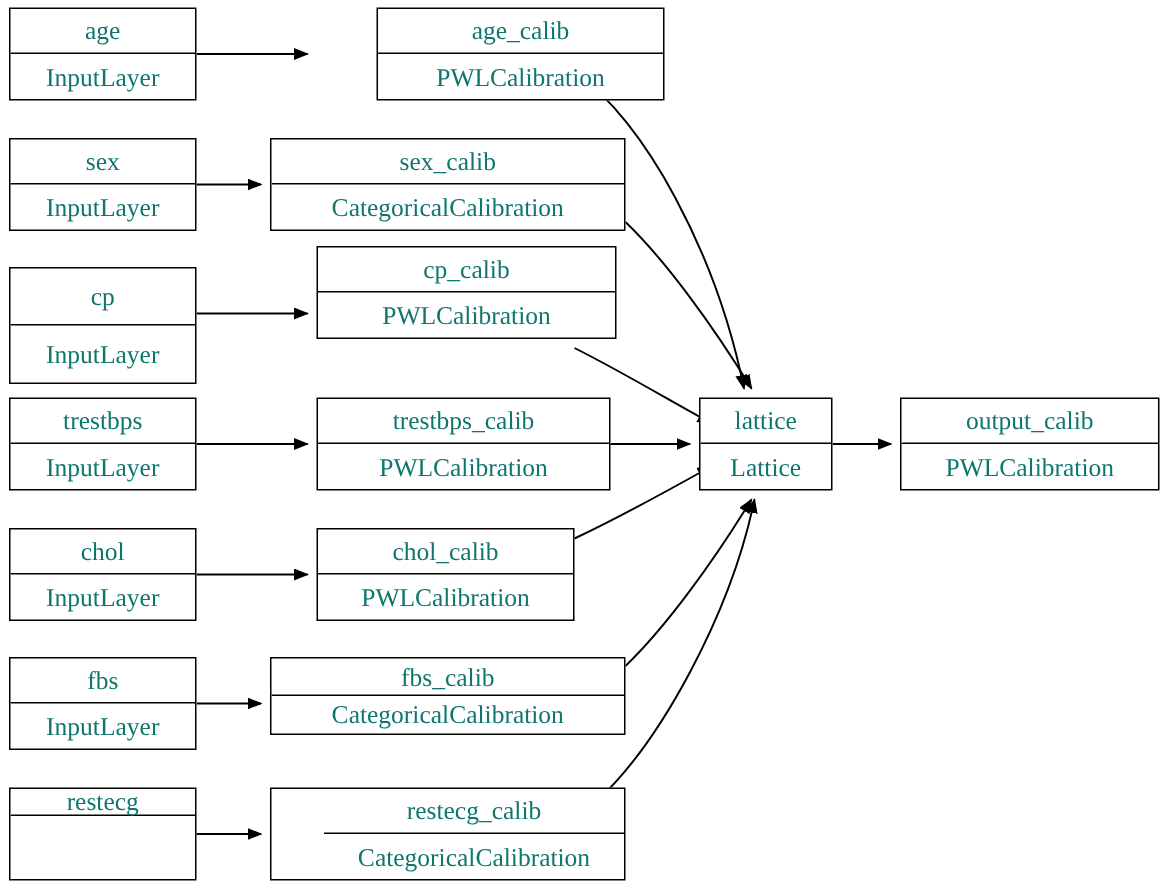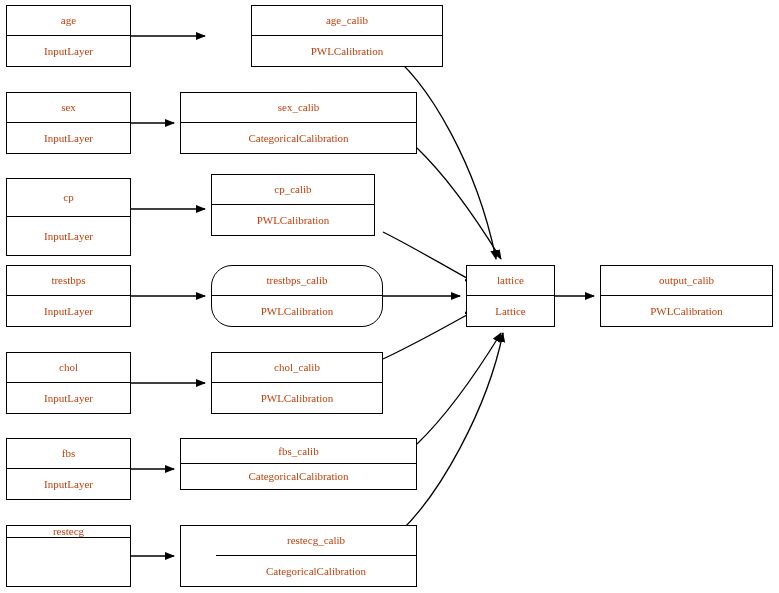--- a/index.html
+++ b/index.html
@@ -33,22 +33,22 @@
     overflow: hidden;
   }
   .node .title,
   .node .subtitle {
     box-sizing: border-box;
     display: flex;
     align-items: center;
     justify-content: center;
     width: 100%;
     height: 50%;
-    font-size: 11px;
-    color: #c2410c;
+    font-size: 17px;
+    color: #0f766e;
     white-space: nowrap;
     line-height: 1;
   }
   .node .title {
     border-bottom: 1px solid #000000;
   }
 </style>
 </head>
 <body>
 
@@ -100,31 +100,31 @@
   <div class="node" style="left:180px; top:92px; width:237px; height:62px;">
     <div class="title">sex_calib</div>
     <div class="subtitle">CategoricalCalibration</div>
   </div>
 
   <div class="node" style="left:6px; top:178px; width:125px; height:78px;">
     <div class="title">cp</div>
     <div class="subtitle">InputLayer</div>
   </div>
 
-  <div class="node" style="left:211px; top:174px; width:164px; height:62px;justify-content:space-between;">
+  <div class="node" style="left:211px; top:164px; width:200px; height:62px;justify-content:space-between;">
     <div class="title">cp_calib</div>
     <div class="subtitle">PWLCalibration</div>
   </div>
 
   <div class="node" style="left:6px; top:265px; width:125px; height:62px;">
     <div class="title">trestbps</div>
     <div class="subtitle">InputLayer</div>
   </div>
 
-  <div class="node" style="left:211px; top:265px; width:172px; height:62px;border-radius:21px;">
+  <div class="node" style="left:211px; top:265px; width:196px; height:62px;">
     <div class="title">trestbps_calib</div>
     <div class="subtitle">PWLCalibration</div>
   </div>
 
   <div class="node" style="left:6px; top:352px; width:125px; height:62px;">
     <div class="title">chol</div>
     <div class="subtitle">InputLayer</div>
   </div>
 
   <div class="node" style="left:211px; top:352px; width:172px; height:62px;">

